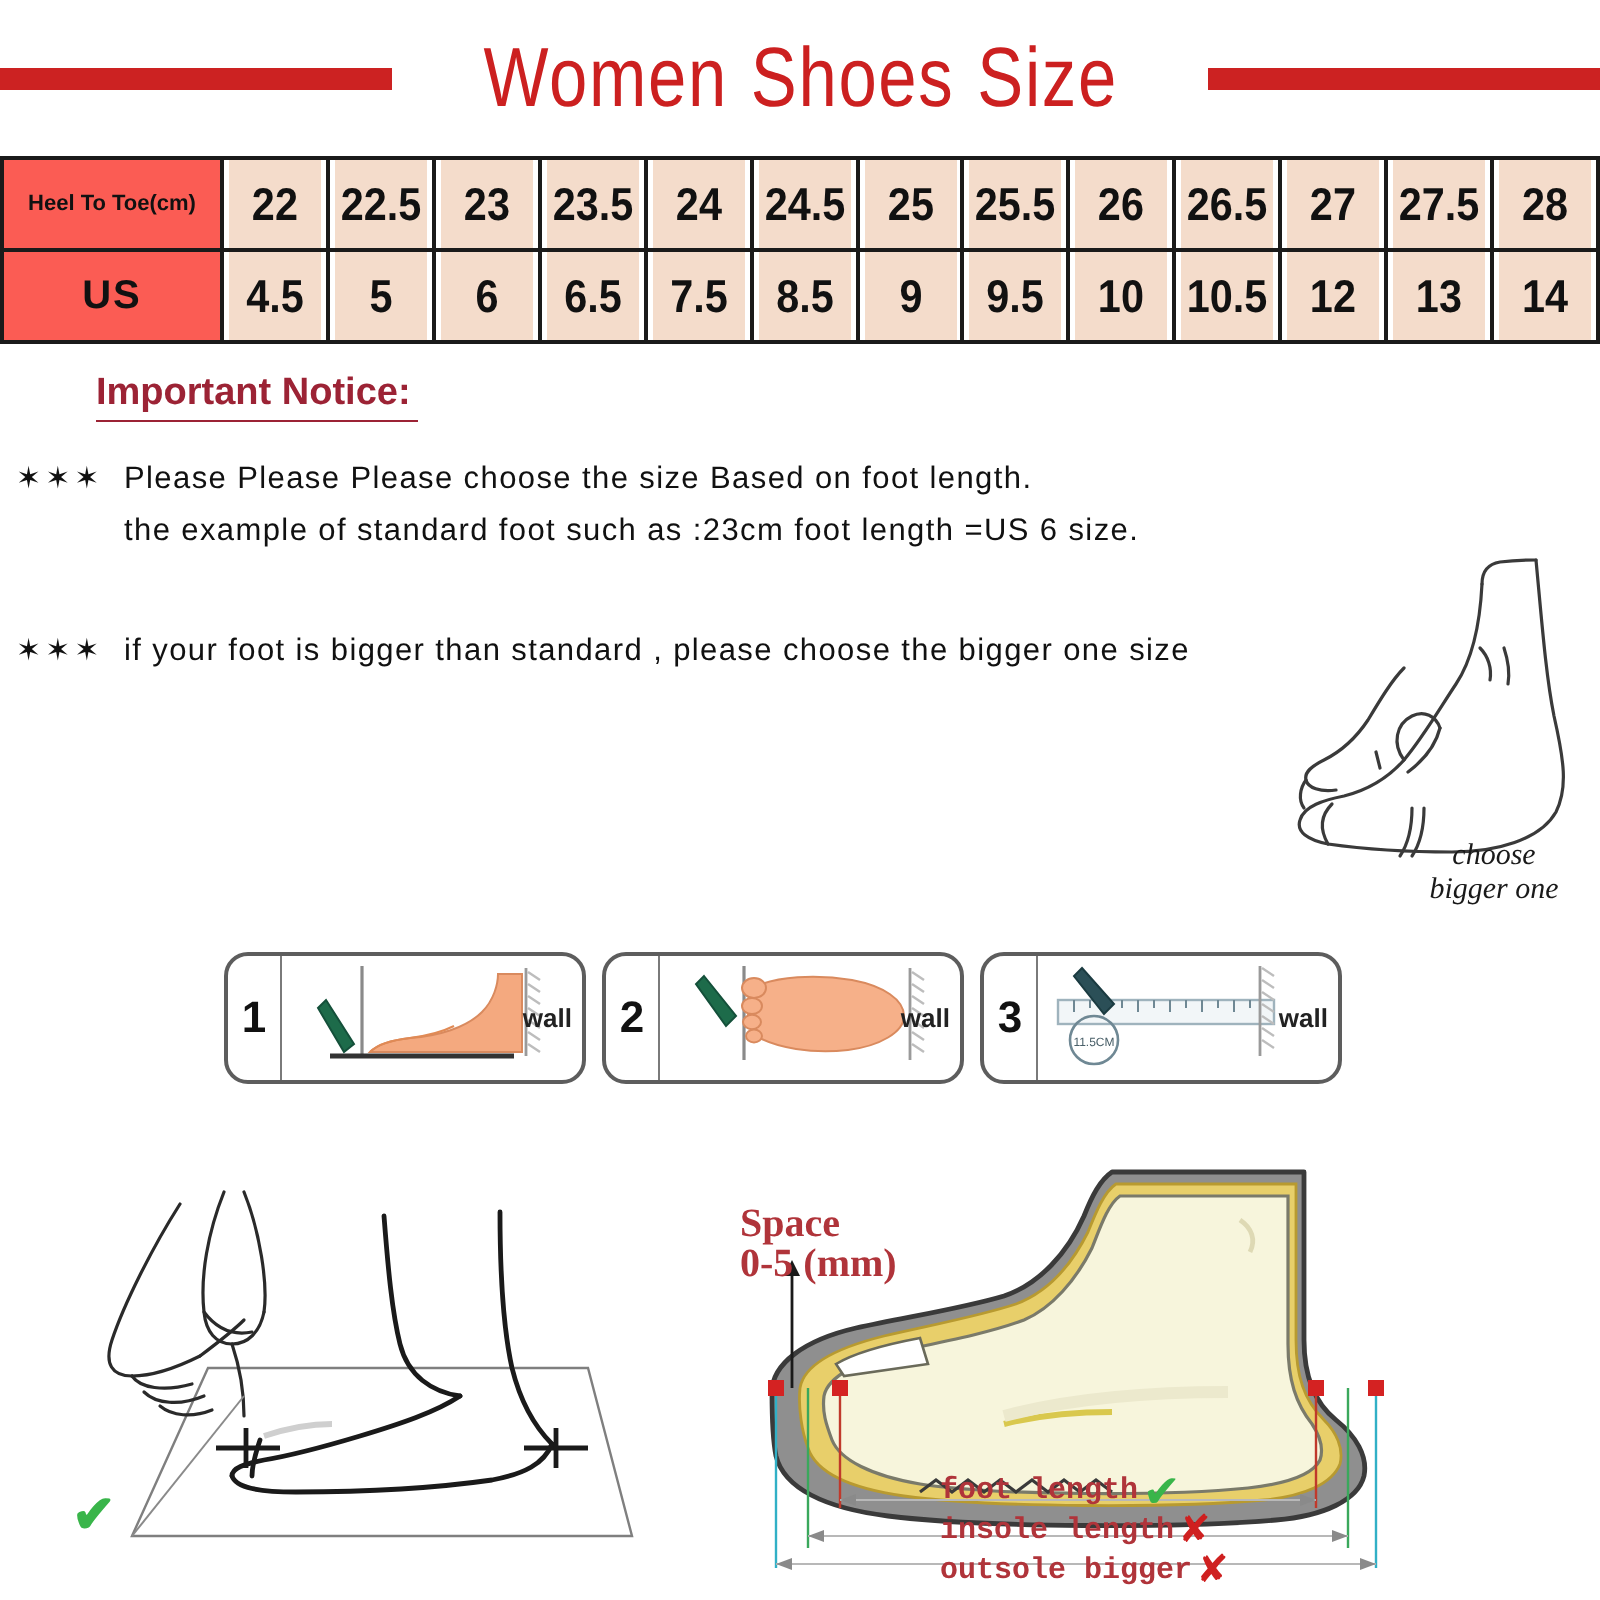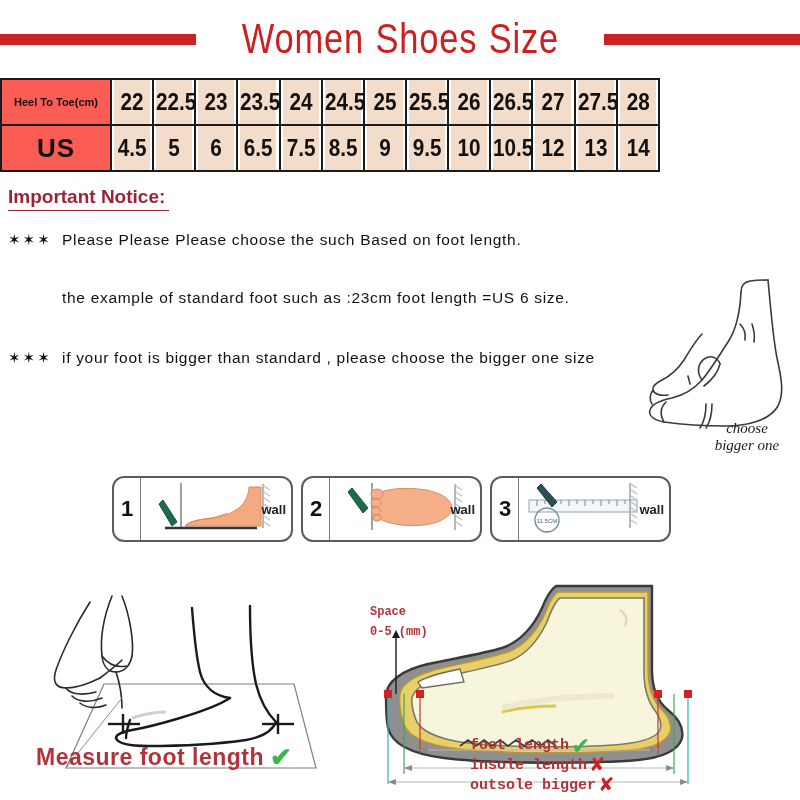--- a/index.html
+++ b/index.html
@@ -30,37 +30,37 @@
     white-space:nowrap;
     font-family:"Liberation Sans Narrow","Liberation Sans",sans-serif;
     transform:scaleX(.82);
     transform-origin:center;
     flex:0 0 auto;
   }
   .title-text span{margin:0 7px;}
 
   
   .size-table{
-    width:660px;
+    width:800px;
     border-collapse:collapse;
     table-layout:fixed;
   }
   .size-table td{
     border:2px solid #1a1a1a;
     text-align:center;
     vertical-align:middle;
     height:44px;
     font-weight:700;
     color:#111;
     padding:0;
   }
   td.rowhead{
     background:#fb5c54;
     width:108px;
-    font-size:26px;
+    font-size:20px;
     letter-spacing:1px;
   }
   td.rowhead.small{
     font-size:11px;
     letter-spacing:0px;
     font-family:"Liberation Sans Narrow","Liberation Sans",sans-serif;
   }
   td.beige{background:#f4dccb;font-size:23px;}
   td.cyan{background:#2ac4f4;font-size:23px;}
   .size-table td.val{
@@ -72,31 +72,32 @@
   .notice-wrap{position:relative;padding:14px 0 0 8px;}
   .notice-title{
     color:#9c2335;
     font-size:19px;
     font-weight:600;
     display:inline-block;
     border-bottom:1.5px solid #9c2335;
     padding-bottom:2px;
     padding-right:4px;
     font-family:"Liberation Sans Narrow","Liberation Sans",sans-serif;
+    margin-left:40px;
   }
   .notice-block{margin-top:16px;font-size:15.5px;color:#111;
     font-family:"Liberation Sans Narrow","Liberation Sans",sans-serif;}
   .notice-line{
     display:flex;align-items:flex-start;
     letter-spacing:.7px;
     line-height:26px;
     white-space:nowrap;
   }
   .stars{width:54px;flex:0 0 54px;letter-spacing:2px;font-size:15px;}
-  .indent{padding-left:54px;margin-top:32px;}
+  .indent{padding-left:54px;}
   .gap{height:18px;}
 
   
   .foot-art{
     position:absolute;left:640px;top:272px;width:160px;height:180px;
   }
   .foot-art svg{display:block;}
   .choose-label{
     position:absolute;left:692px;top:420px;
     font-family:"Liberation Serif",serif;
@@ -138,22 +139,22 @@
     letter-spacing:.5px;white-space:nowrap;
     display:flex;align-items:center;gap:6px;
   }
   .check{color:#39b54a;font-size:26px;font-weight:700;}
   .cross{color:#cf2020;font-size:22px;font-weight:700;}
 
   
   .shoe-art{position:absolute;left:352px;top:578px;width:448px;height:222px;}
   .space-label{
     position:absolute;left:370px;top:602px;
-    color:#b0343a;font-size:12px;font-weight:700;line-height:20px;
-    font-family:Liberation Mono, monospace;
+    color:#b0343a;font-size:20px;font-weight:700;line-height:20px;
+    font-family:Liberation Serif, serif;
   }
   .len-labels{
     position:absolute;left:470px;top:736px;
     font-size:15px;font-weight:700;color:#b0343a;
     font-family:"Liberation Sans Narrow","Liberation Sans",sans-serif;
     line-height:20px;
   }
   .len-row{display:flex;align-items:center;gap:4px;white-space:nowrap;font-family:Liberation Mono, monospace;}
 </style>
 </head>
@@ -203,21 +204,21 @@
     </tr>
   </tbody>
 </table>
 
 <div class="notice-wrap">
   <div class="notice-title">Important Notice:</div>
 
   <div class="notice-block">
     <div class="notice-line">
       <span class="stars">✶✶✶</span>
-      <span>Please Please Please choose the such Based on foot length.</span>
+      <span>Please Please Please choose the size Based on foot length.</span>
     </div>
     <div class="notice-line indent">
       <span>the example of standard foot such as :23cm foot length =US 6 size.</span>
     </div>
   </div>
 
   <div class="gap"></div>
 
   <div class="notice-block">
     <div class="notice-line">
@@ -384,21 +385,20 @@
       <line x1="258" y1="152" x2="290" y2="152"></line>
       <line x1="274" y1="142" x2="274" y2="162"></line>
     </g>
 
     <line x1="118" y1="126" x2="62" y2="196" stroke="#8a8a8a" stroke-width="1"></line>
 
     <path d="M128,146 C140,142 152,140 162,140" fill="none" stroke="#cfcfcf" stroke-width="3"></path>
   </svg>
 </div>
 <div class="measure-label">
-  <span>Measure foot length</span>
   <span class="check">✔</span>
 </div>
 
 <div class="shoe-art">
   <svg width="448" height="222" viewBox="0 0 448 222">
 
     <path d="M34,118 C34,104 50,92 76,86 C104,80 130,76 150,70
              C168,64 182,48 190,30 C194,20 198,12 204,8
              L300,8 L300,92 C300,112 306,124 316,132
              C326,140 332,150 330,160 C327,172 310,180 286,182

